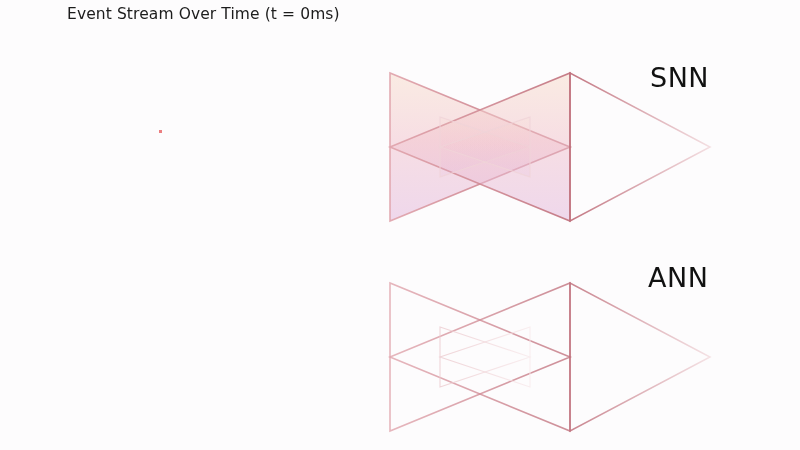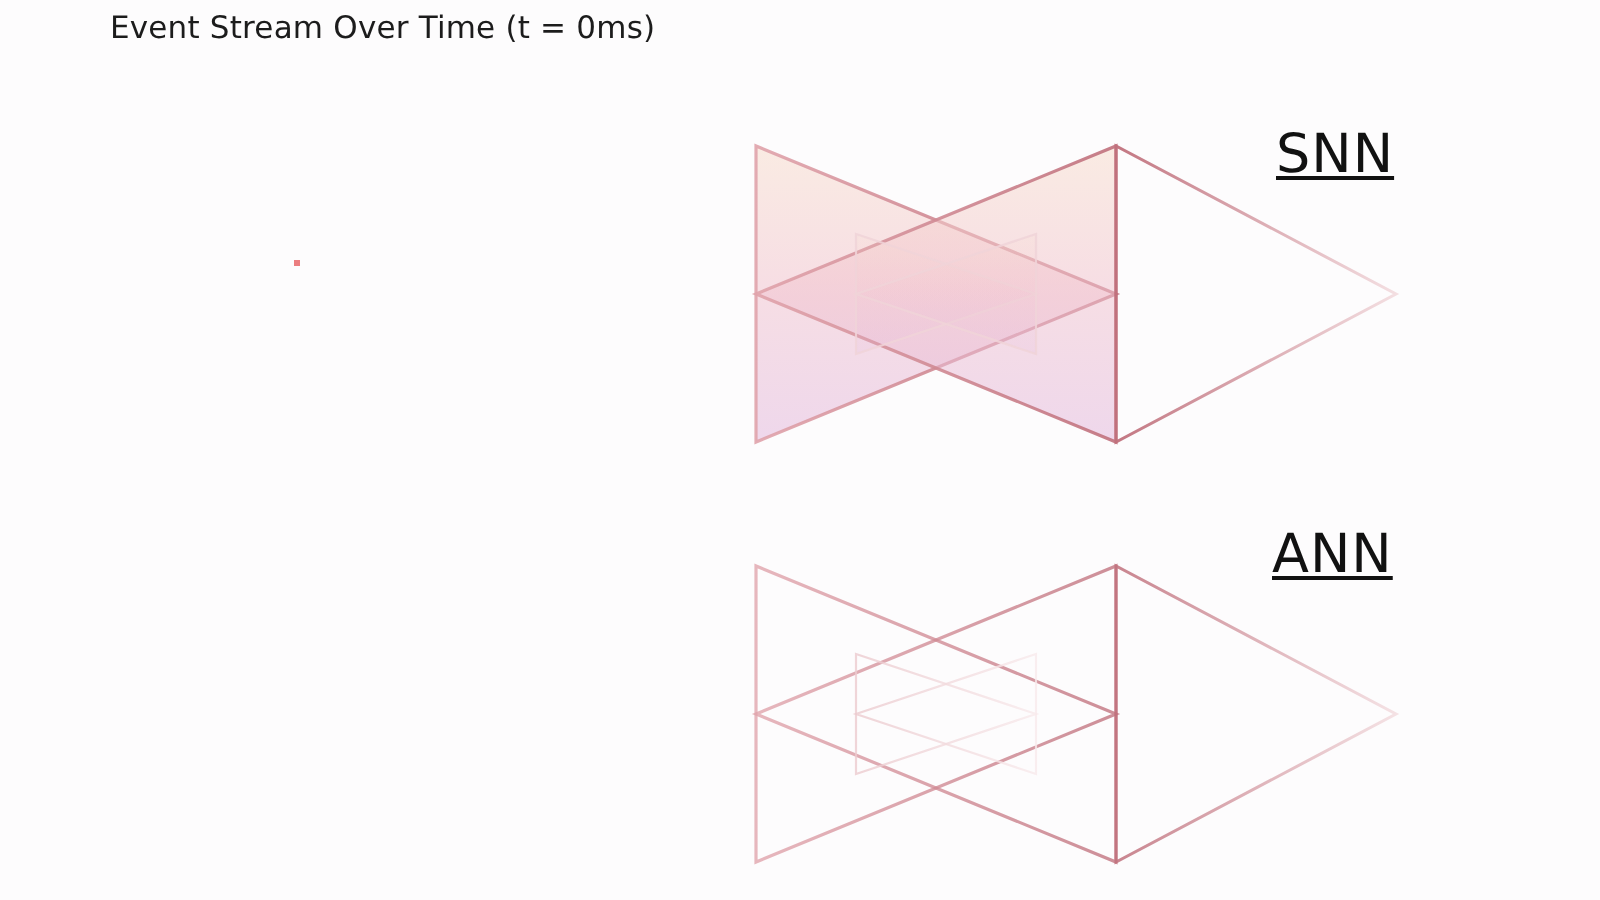--- a/index.html
+++ b/index.html
@@ -9,41 +9,40 @@
   body {
     width: 800px;
     height: 450px;
     background: #fdfcfd;
     font-family: "DejaVu Sans", "Liberation Sans", sans-serif;
     overflow: hidden;
     position: relative;
   }
   #canvas-root {
     position: absolute;
-    left: 0;
+    left: 12px;
     top: 0;
     width: 685px;
     height: 450px;
   }
   .title {
     position: absolute;
     left: 55px;
     top: 5px;
     font-size: 15.5px;
     color: #1c1c1c;
     letter-spacing: 0.1px;
     white-space: nowrap;
   }
   .row-label {
     position: absolute;
     font-size: 27px;
     color: #111111;
     letter-spacing: 0.5px;
     white-space: nowrap;
-    text-decoration: underline;
   }
   #label-snn { left: 638px; top: 62px; }
   #label-ann { left: 636px; top: 262px; }
   svg.scene {
     position: absolute;
     left: 0;
     top: 0;
     width: 800px;
     height: 450px;
     display: block;

